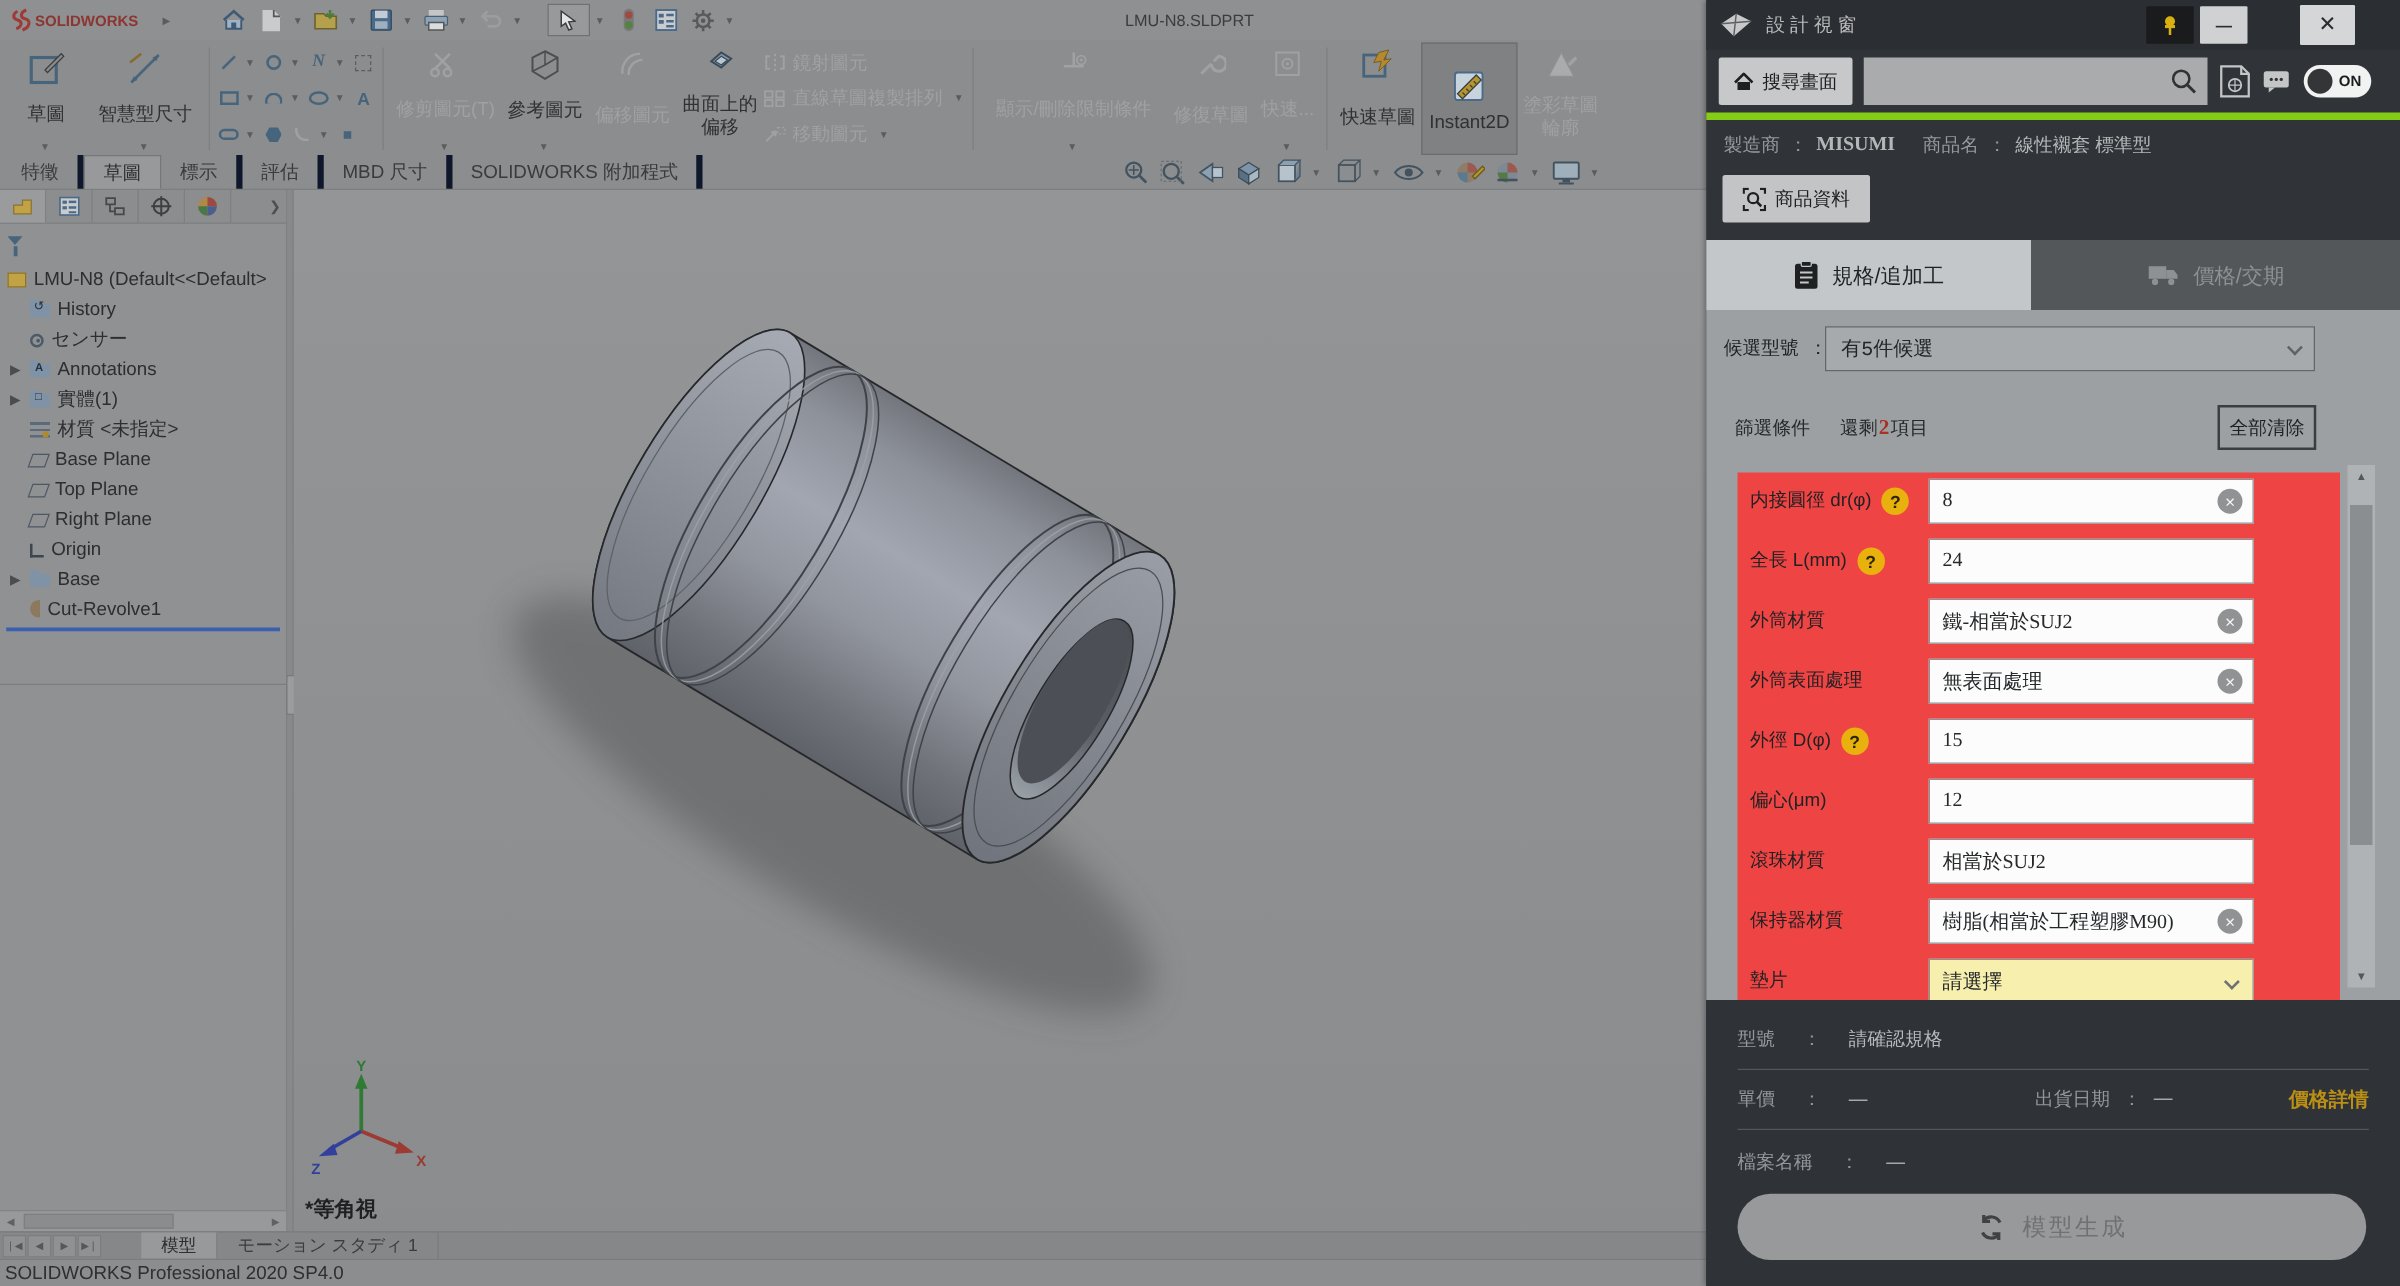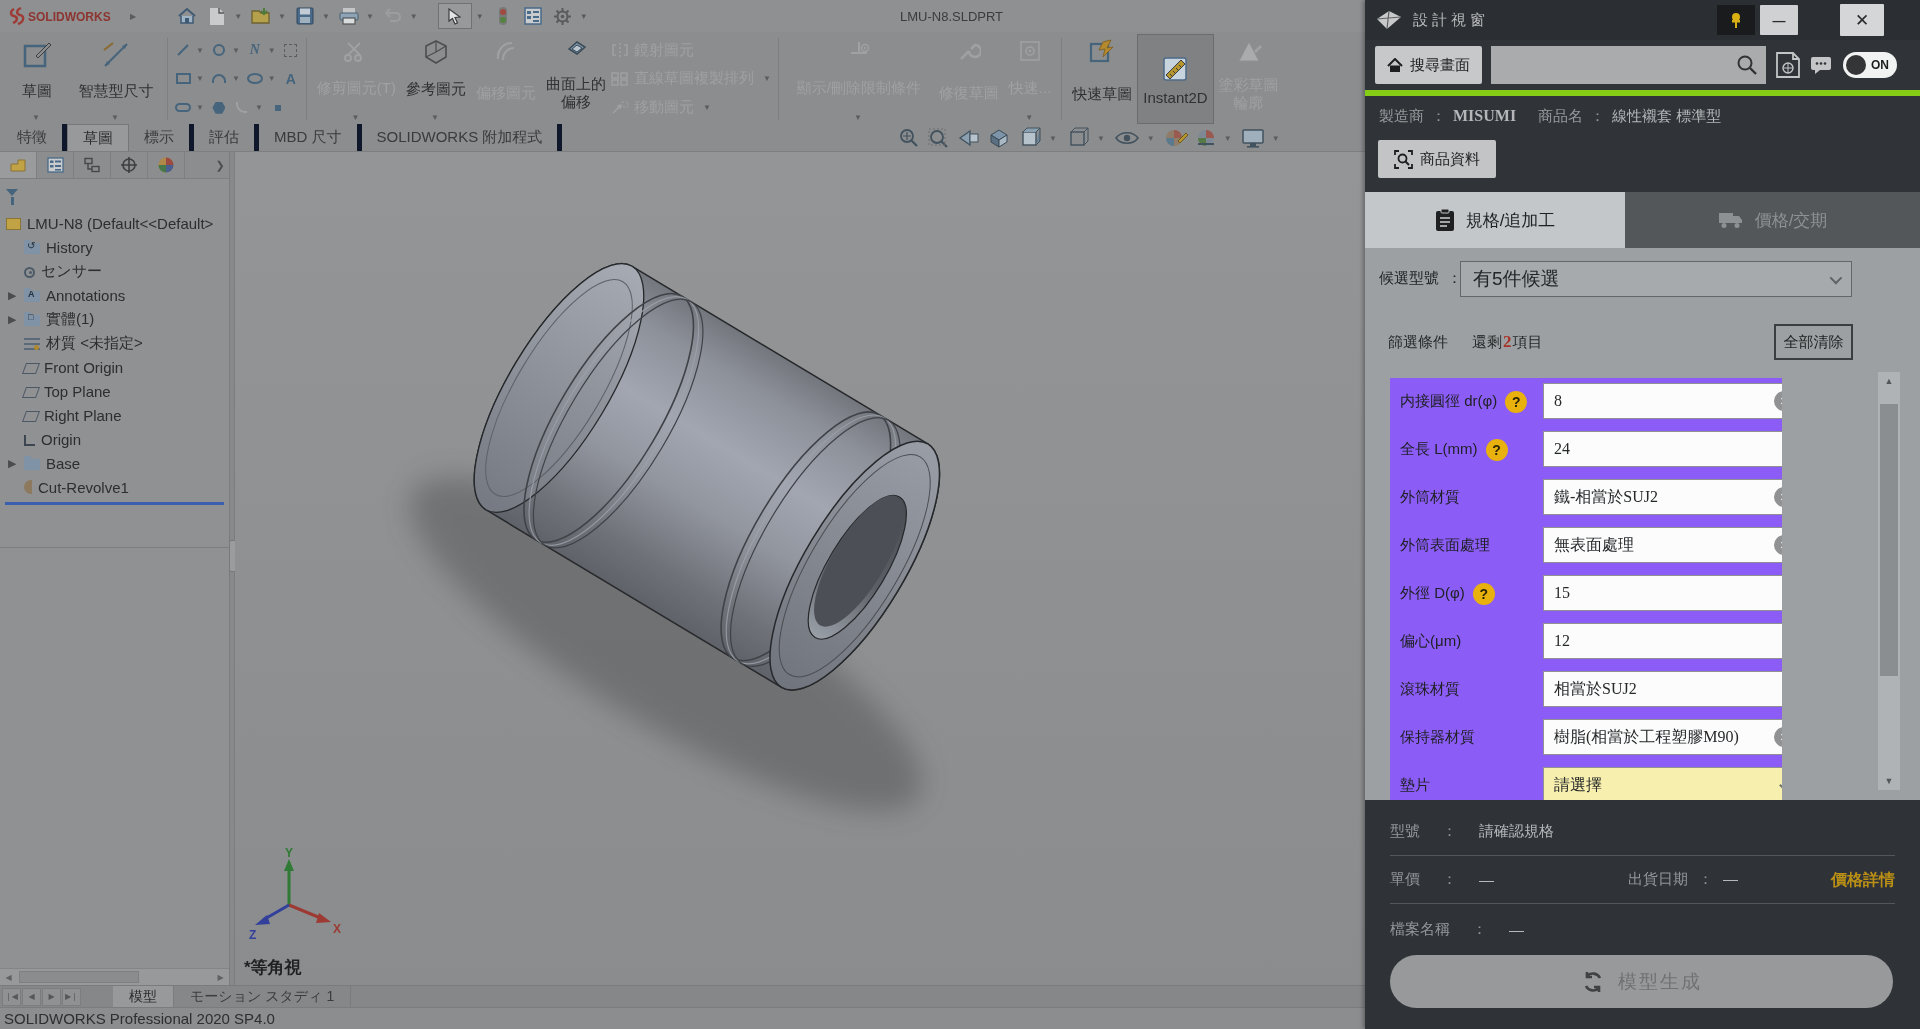--- a/index.html
+++ b/index.html
@@ -130,26 +130,26 @@
   .pprod .val { color:#b4b6b8; }
   .pprod .maker { font-family:"Liberation Serif","DejaVu Serif",serif; font-weight:bold; font-size:16px; }
   .pdatabtn { margin:4px 0 0 13px; width:118px; height:38px; background:#c2c4c5; border-radius:2px; display:flex; align-items:center; justify-content:center; gap:7px; color:#1d1f20; font-size:15px; }
   .ptabs { position:absolute; top:192px; left:0; right:0; height:56px; display:flex; }
   .ptab { display:flex; align-items:center; justify-content:center; gap:11px; font-size:17px; }
   .ptab.spec { width:260px; background:#c3c7ca; color:#1e2022; }
   .ptab.price { flex:1; background:#54575a; color:#8e9193; }
   .pcontent { position:absolute; top:248px; left:0; right:0; height:552px; background:#9ca0a2; }
   .candrow { position:absolute; left:14px; top:21px; font-size:15px; color:#222426; display:flex; gap:8px; }
   .candsel { position:absolute; left:95px; top:13px; width:392px; height:36px; background:#a6aaac; border:1px solid #64676a; display:flex; align-items:center; padding:0 12px; }
-  .candsel .val { font-family:Liberation Sans, sans-serif; font-size:19px; color:#232527;text-align:center; }
+  .candsel .val { font-family:Liberation Mono, monospace; font-size:16px; color:#232527;text-align:center; }
   .chev { width:9px; height:9px; border-right:2px solid #5f6265; border-bottom:2px solid #5f6265; transform:rotate(45deg) translateY(-2px); margin-left:auto; }
   .filterrow2 { position:absolute; left:23px; top:76px; height:36px; display:flex; align-items:center; gap:24px; font-size:15px; color:#26282a; }
   .remain-num { font-family:"Liberation Serif","DejaVu Serif",serif; font-weight:bold; color:#a93226; font-size:17px; padding:0 1px; }
   .clearall { position:absolute; left:409px; top:76px; width:79px; height:36px; border:2px solid #3b3e40; display:flex; align-items:center; justify-content:center; font-size:15px; color:#1e2022; background:transparent; }
-  .card { position:absolute; left:25px; top:130px; width:392px; bottom:0; background:#8b5cf6; overflow:hidden; padding:5px 0 0 10px; }
+  .card { position:absolute; left:25px; top:130px; width:482px; bottom:0; background:#ef4444; overflow:hidden; padding:5px 0 0 10px; }
   .frow { position:relative; height:36px; margin-bottom:12px; }
   .flabel { line-height:36px; font-size:15px; color:#1f2123; }
   .help { display:inline-flex; width:22px; height:22px; border-radius:50%; background:#e9b10e; color:#2b2501; font-weight:bold; font-size:14px; align-items:center; justify-content:center; vertical-align:middle; margin-left:8px; }
   .finput { position:absolute; left:143px; top:0; width:260px; height:36px; background:#fcfcfc; border:1px solid #8f9193; display:flex; align-items:center; padding:0 8px 0 10px; }
   .finput.yellow { background:#f6efae; }
   .fval { font-family:"Liberation Serif","DejaVu Serif",serif; font-size:16px; color:#26282a; white-space:nowrap; overflow:hidden; }
   .fclear { margin-left:auto; width:20px; height:20px; border-radius:50%; background:#909294; color:#f4f4f4; font-size:14px; line-height:20px; text-align:center; flex:none; }
   .fchev { margin-left:auto; width:9px; height:9px; border-right:2px solid #6f7275; border-bottom:2px solid #6f7275; transform:rotate(45deg); flex:none; margin-right:4px; }
   .vscroll { position:absolute; right:20px; top:124px; width:22px; height:418px; background:#b0b3b5; display:flex; flex-direction:column; }
   .varrow { height:18px; display:flex; align-items:center; justify-content:center; font-size:9px; color:#54575a; }
@@ -629,21 +629,21 @@
               <span>實體(1)</span>
             </div>
             <div class="trow">
 
               <span class="ticon" data-icon="material"></span>
               <span>材質 &lt;未指定&gt;</span>
             </div>
             <div class="trow">
 
               <span class="ticon" data-icon="plane"></span>
-              <span>Front Origin</span>
+              <span>Base Plane</span>
             </div>
             <div class="trow">
 
               <span class="ticon" data-icon="plane"></span>
               <span>Top Plane</span>
             </div>
             <div class="trow">
 
               <span class="ticon" data-icon="plane"></span>
               <span>Right Plane</span>

